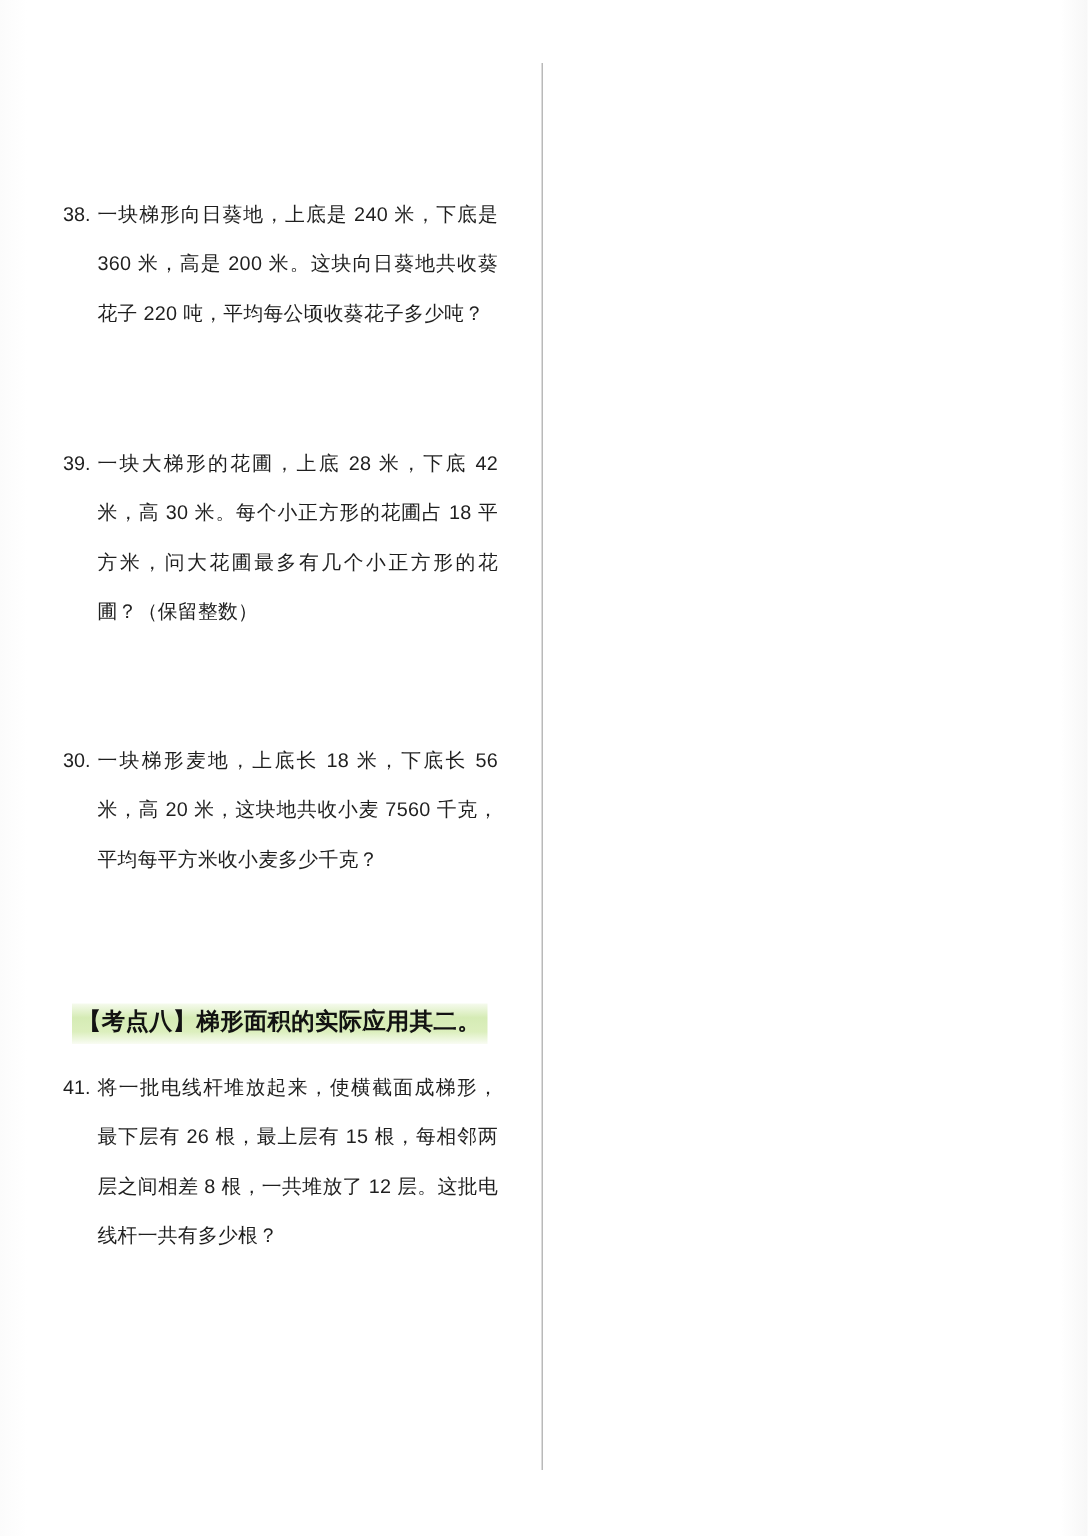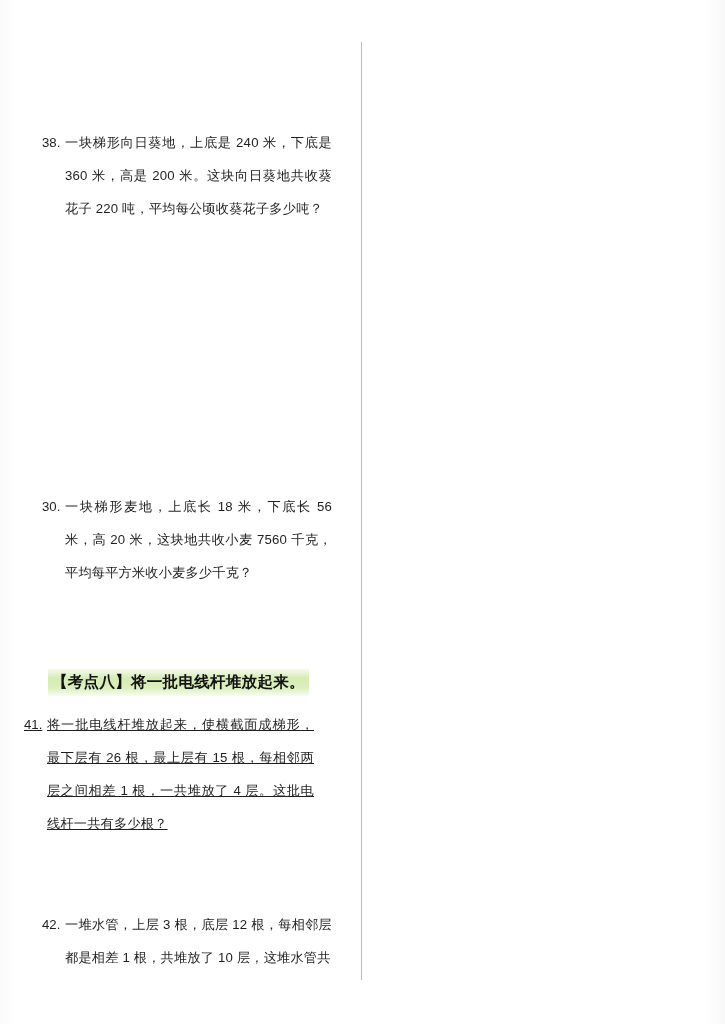--- a/index.html
+++ b/index.html
@@ -91,37 +91,37 @@
 
   <div class="divider"></div>
 
   <div class="col col-left">
 
     <div class="q" style="left:42px; top:126px; width:290px;justify-content:flex-end;">
       <span class="num">38.</span>
       <span class="body">一块梯形向日葵地，上底是 240 米，下底是 360 米，高是 200 米。这块向日葵地共收葵花子 220 吨，平均每公顷收葵花子多少吨？</span>
     </div>
 
+    <div class="q" style="left:42px; top:292px; width:290px;">
+      <span class="num">39.</span>
+      <span class="body">一块大梯形的花圃，上底 28 米，下底 42 米，高 30 米。每个小正方形的花圃占 18 平方米，问大花圃最多有几个小正方形的花圃？（保留整数）</span>
+    </div>
 
     <div class="q" style="left:42px; top:490px; width:290px;">
       <span class="num">30.</span>
       <span class="body">一块梯形麦地，上底长 18 米，下底长 56 米，高 20 米，这块地共收小麦 7560 千克，平均每平方米收小麦多少千克？</span>
     </div>
 
-    <div class="kaodian" style="left:48px; top:669px;">【考点八】将一批电线杆堆放起来。</div>
+    <div class="kaodian" style="left:48px; top:669px;">【考点八】梯形面积的实际应用其二。</div>
 
-    <div class="q" style="left:24px; top:708px; width:290px;text-decoration:underline;">
+    <div class="q" style="left:42px; top:708px; width:290px;">
       <span class="num">41.</span>
-      <span class="body">将一批电线杆堆放起来，使横截面成梯形，最下层有 26 根，最上层有 15 根，每相邻两层之间相差 1 根，一共堆放了 4 层。这批电线杆一共有多少根？</span>
+      <span class="body">将一批电线杆堆放起来，使横截面成梯形，最下层有 26 根，最上层有 15 根，每相邻两层之间相差 8 根，一共堆放了 12 层。这批电线杆一共有多少根？</span>
     </div>
 
-    <div class="q" style="left:42px; top:908px; width:290px;">
-      <span class="num">42.</span>
-      <span class="body">一堆水管，上层 3 根，底层 12 根，每相邻层都是相差 1 根，共堆放了 10 层，这堆水管共</span>
-    </div>
 
   </div>
 
   <div class="col col-right">
 
     
 
     
 
     

